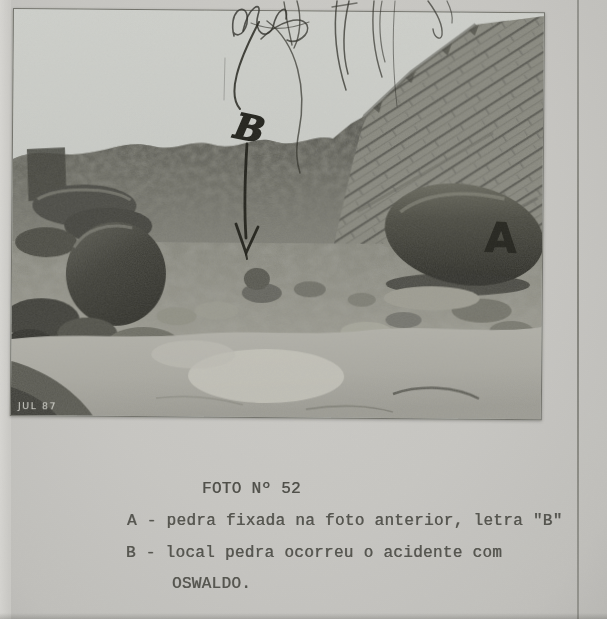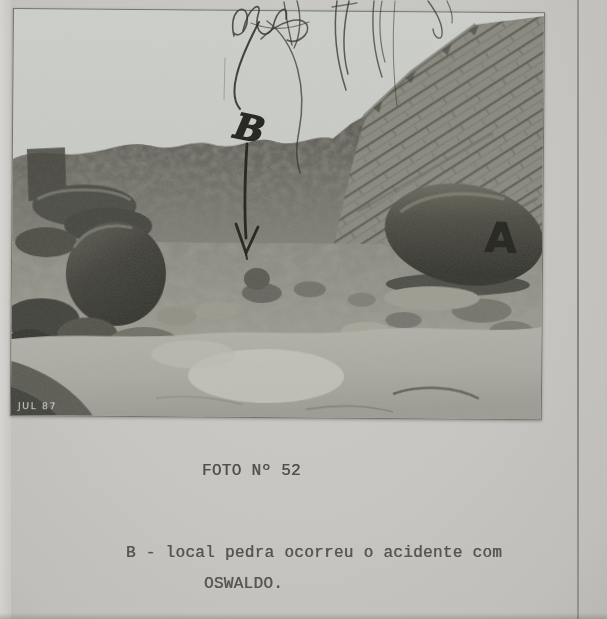--- a/index.html
+++ b/index.html
@@ -45,24 +45,24 @@
     font-family:"DejaVu Sans", sans-serif;font-size:9.5px;letter-spacing:1.5px;
     fill:#e9e9e2;opacity:.88;
   }
   .caption{position:absolute;left:0;top:0;width:607px;height:619px;pointer-events:none;}
   .cap{
     position:absolute;white-space:pre;
     font-family:"Liberation Mono","DejaVu Sans Mono",monospace;
     font-size:16px;line-height:1;letter-spacing:.3px;color:#53534d;
     text-shadow:0.4px 0.4px 0.6px rgba(58,58,52,.55), -0.3px 0 0.4px rgba(58,58,52,.3);
   }
-  .cap.title{left:202px;top:463px;color:#4d4d47;}
+  .cap.title{left:202px;top:481px;color:#4d4d47;}
   .cap.line-a{left:127px;top:513px;}
   .cap.line-b{left:126px;top:545px;}
-  .cap.line-b2{left:172px;top:576px;margin-left:32px;}
+  .cap.line-b2{left:172px;top:576px;}
 </style>
 </head>
 <body>
 
 <div class="page-edge-left"></div>
 
 <div class="photo">
   <svg width="530" height="406" viewBox="0 0 530 406" aria-hidden="true">
     <defs>
       <linearGradient id="skyGrad" x1="0" y1="0" x2="0" y2="1">
@@ -215,20 +215,21 @@
   <g stroke="#1e1e18" fill="none" stroke-linecap="round">
     <path d="M247,144 C245,175 244,208 246,238" stroke-width="2.8" opacity=".92"></path>
     <path d="M236,224 L246,253 L258,227" stroke-width="2.8" opacity=".92"></path>
     <path d="M246,253 L247,259" stroke-width="2" opacity=".85"></path>
   </g>
   <text x="485" y="252" font-size="41" class="pen-letter-a" transform="rotate(2 500 235)">A</text>
 </svg>
 
 <div class="caption">
   <div class="cap title">FOTO Nº 52</div>
+  <div class="cap line-a">A - pedra fixada na foto anterior, letra "B"</div>
   <div class="cap line-b">B - local pedra ocorreu o acidente com</div>
   <div class="cap line-b2">OSWALDO.</div>
 </div>
 
 <div class="rule-line"></div>
 
 <svg class="page-grain" viewBox="0 0 607 619" aria-hidden="true">
   <defs>
     <filter id="pgrain">
       <feTurbulence type="fractalNoise" baseFrequency="0.7" numOctaves="2" seed="9"></feTurbulence>

